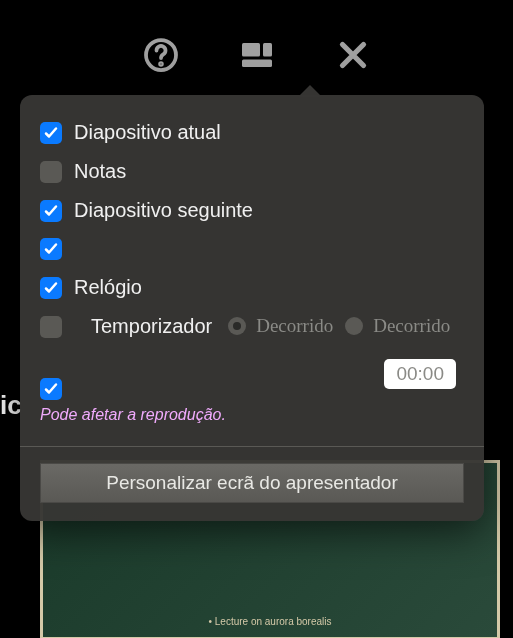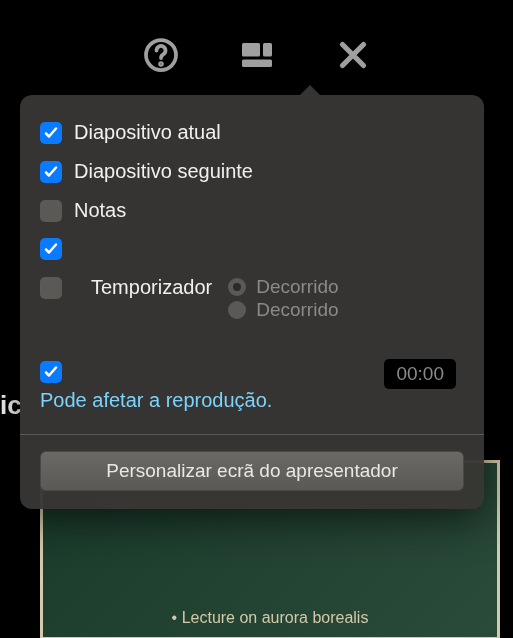--- a/index.html
+++ b/index.html
@@ -29,21 +29,21 @@
       height: 180px;
       background: linear-gradient(135deg, #1a3a2a, #2a4a3a);
       border: 3px solid #d4c9a8;
     }
     .bg-slide-inner {
       position: absolute;
       bottom: 10px;
       left: 50%;
       transform: translateX(-50%);
       color: #d4c9a8;
-      font-size: 16px;
+      font-size: 10px;
     }
     .toolbar {
       position: absolute;
       top: 30px;
       left: 0;
       right: 0;
       height: 50px;
       display: flex;
       align-items: center;
       justify-content: center;
@@ -113,23 +113,24 @@
       padding: 8px 20px;
       gap: 12px;
     }
     .timer-left {
       display: flex;
       align-items: center;
       gap: 29px;
     }
     .timer-radios {
       display: flex;
-      flex-direction: column;
-      gap: 1px;
+      flex-direction: row;
+      gap: 12px;
       margin-left: 4px;
+      font-family: Liberation Serif, serif;
     }
     .radio-row {
       display: flex;
       align-items: center;
       gap: 10px;
     }
     .radio {
       width: 18px;
       height: 18px;
       border-radius: 50%;
@@ -144,50 +145,51 @@
       width: 8px;
       height: 8px;
       border-radius: 50%;
       background: #2a2a28;
     }
     .radio-label {
       color: #8a8a86;
       font-size: 19px;
     }
     .time-box {
-      background: #000000;
+      background: #ffffff;
       color: #8a8a86;
       border-radius: 5px;
       padding: 4px 12px;
       font-size: 19px;
       font-variant-numeric: tabular-nums;
       margin-left: auto;
       align-self: flex-end;
       position: absolute;
       right: 28px;
       top: 264px;
     }
     .help-text {
-      color: #7dd3fc;
-      font-size: 20px;
+      color: #f0abfc;
+      font-size: 16px;
       padding: 0 20px 12px 20px;
       margin-top: -2px;
+      font-style: italic;
     }
     .divider {
       height: 1px;
       background: #5a5955;
       margin: 10px 0 16px 0;
     }
     .customize-btn {
       margin: 0 20px;
       background: linear-gradient(#6a6965, #5a5955);
       color: #e8e8e4;
       font-size: 19px;
       padding: 8px 0;
-      border-radius: 6px;
+      border-radius: 0;
       text-align: center;
       cursor: pointer;
       border: 1px solid #4a4946;
     }
     .spacer { height: 12px; }
   </style>
 </head>
 <body>
 
 <div class="bg-partial">ic</div>
@@ -222,41 +224,49 @@
   <div class="option-row">
     <div class="checkbox checked">
       <svg viewBox="0 0 14 14" fill="none" stroke="#fff" stroke-width="2.5" stroke-linecap="round" stroke-linejoin="round">
           <path d="M2 7.5l3 3 7-8"></path>
         </svg>
     </div>
     <span class="option-label">Diapositivo atual</span>
   </div>
 
   <div class="option-row">
-    <div class="checkbox checked">
-      <svg viewBox="0 0 14 14" fill="none" stroke="#fff" stroke-width="2.5" stroke-linecap="round" stroke-linejoin="round">
-          <path d="M2 7.5l3 3 7-8"></path>
-        </svg>
-    </div>
-    <span class="option-label">Diapositivo seguinte</span>
-  </div>
-
-  <div class="option-row">
     <div class="checkbox unchecked"></div>
     <span class="option-label">Notas</span>
   </div>
 
   <div class="option-row">
     <div class="checkbox checked">
       <svg viewBox="0 0 14 14" fill="none" stroke="#fff" stroke-width="2.5" stroke-linecap="round" stroke-linejoin="round">
           <path d="M2 7.5l3 3 7-8"></path>
         </svg>
     </div>
-  </div>
-
+    <span class="option-label">Diapositivo seguinte</span>
+  </div>
+
+  <div class="option-row">
+    <div class="checkbox checked">
+      <svg viewBox="0 0 14 14" fill="none" stroke="#fff" stroke-width="2.5" stroke-linecap="round" stroke-linejoin="round">
+          <path d="M2 7.5l3 3 7-8"></path>
+        </svg>
+    </div>
+  </div>
+
+  <div class="option-row">
+    <div class="checkbox checked">
+      <svg viewBox="0 0 14 14" fill="none" stroke="#fff" stroke-width="2.5" stroke-linecap="round" stroke-linejoin="round">
+          <path d="M2 7.5l3 3 7-8"></path>
+        </svg>
+    </div>
+    <span class="option-label">Relógio</span>
+  </div>
 
   <div class="timer-row">
     <div class="timer-left">
       <div class="checkbox unchecked"></div>
       <span class="option-label">Temporizador</span>
     </div>
     <div class="timer-radios">
       <div class="radio-row">
         <div class="radio selected"></div>
         <span class="radio-label">Decorrido</span>

